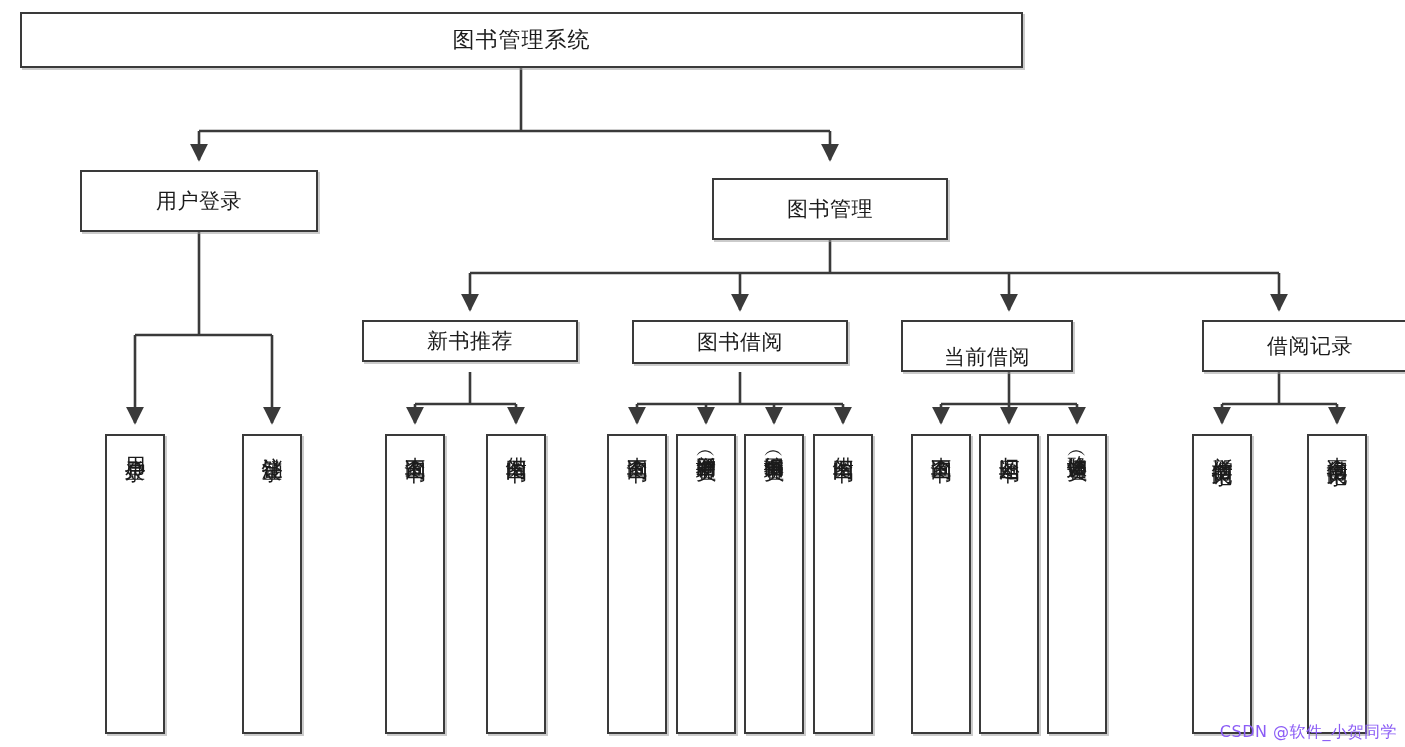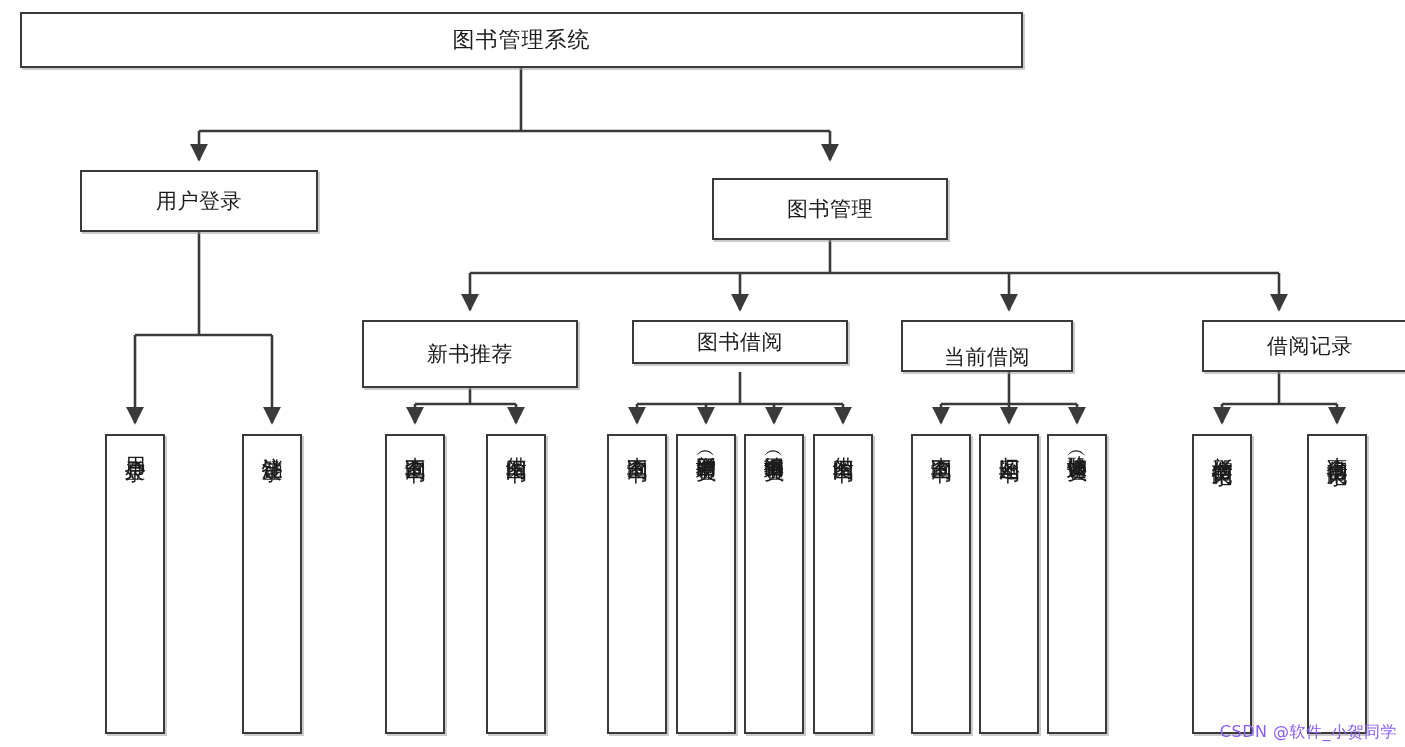--- a/index.html
+++ b/index.html
@@ -140,21 +140,21 @@
     <span class="label">图书管理系统</span>
   </div>
 
   <div class="node horizontal" style="left:80px; top:170px; width:238px; height:62px;">
     <span class="label">用户登录</span>
   </div>
   <div class="node horizontal" style="left:712px; top:178px; width:236px; height:62px;">
     <span class="label">图书管理</span>
   </div>
 
-  <div class="node horizontal" style="left:362px; top:320px; width:216px; height:68px;">
+  <div class="node horizontal" style="left:362px; top:320px; width:216px; height:42px;">
     <span class="label">新书推荐</span>
   </div>
   <div class="node horizontal" style="left:632px; top:320px; width:216px; height:44px;">
     <span class="label">图书借阅</span>
   </div>
   <div class="node horizontal" style="left:901px; top:320px; width:172px; height:52px;align-items:flex-end;">
     <span class="label">当前借阅</span>
   </div>
   <div class="node horizontal" style="left:1171px; top:320px; width:216px; height:52px;margin-left:31px;">
     <span class="label">借阅记录</span>

